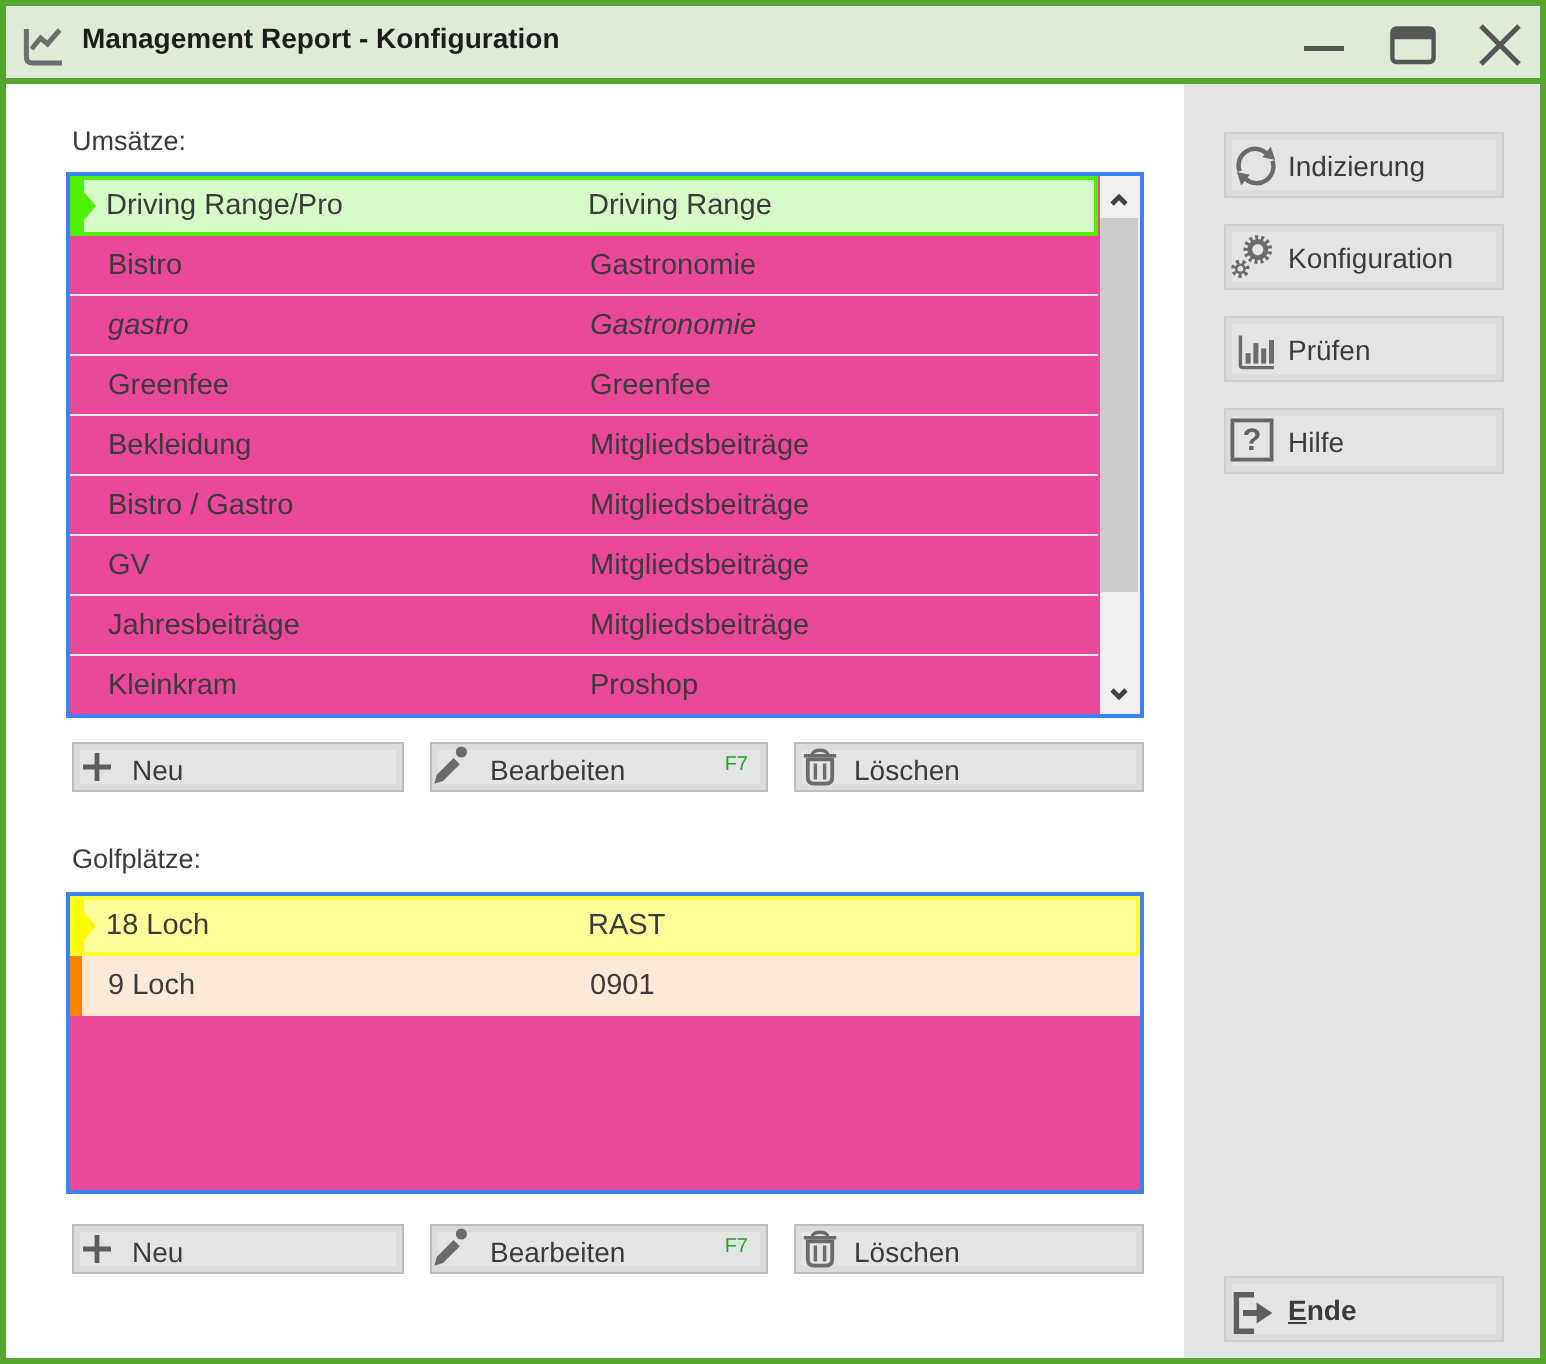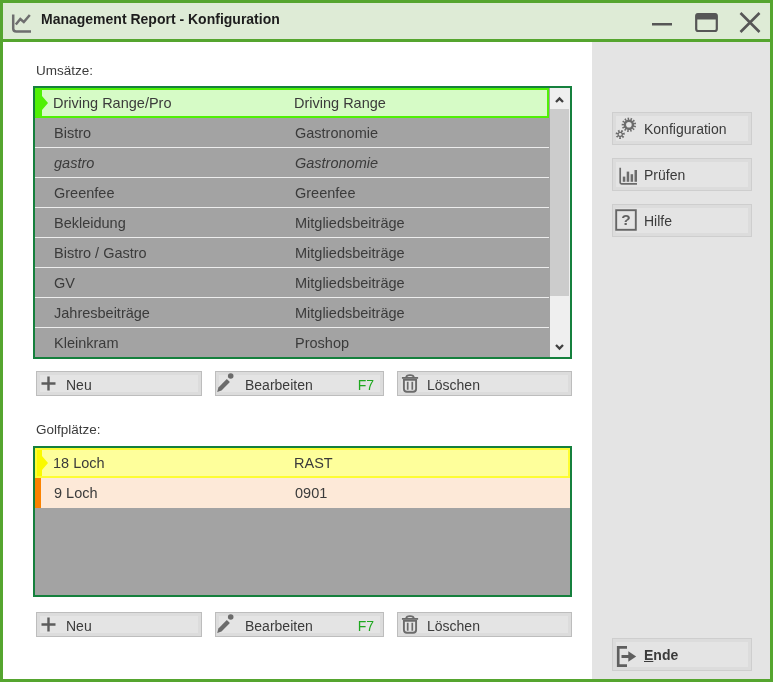--- a/index.html
+++ b/index.html
@@ -10,21 +10,21 @@
   #titlebar { position:absolute; left:3px; top:3px; width:767px; height:36px;
           background:#deebd6; }
   #titleicon { position:absolute; left:7px; top:8px; }
   #titletext { position:absolute; left:38px; top:8px; font-size:14px; font-weight:bold; color:#1d1d1d;}
   .winbtn { position:absolute; top:0; height:36px; }
   #content { position:absolute; left:3px; top:42px; width:609px; height:637px; background:#ffffff; }
   #sidebar { position:absolute; left:592px; top:42px; width:178px; height:637px; background:#e4e4e4; }
 
   .flabel { position:absolute; font-size:13.5px; color:#3b3b3b; }
 
-  .listbox { position:absolute; left:30px; width:539px; border:2px solid #15803d; background:#a3a3a3; }
+  .listbox { position:absolute; left:30px; width:539px; border:2px solid #3b82f6; background:#ec4899; }
   .row { position:absolute; left:0; width:100%; height:30px; }
   .rtext { position:absolute; top:7px; font-size:14.5px; color:#3b3b3b; }
   .c1 { left:19px; }
   .c2 { left:260px; }
   .sep { border-bottom:1px solid #ededed; }
 
   
   #list1 { top:44px; height:273px; }
   #l1rows { position:absolute; left:0; top:0; width:514px; height:269px; }
   #scroll { position:absolute; right:0; top:0; width:20px; height:269px; background:#efefef; }
@@ -36,21 +36,21 @@
   .selgreen .c1 { left:16px; }
   .selgreen .c2 { left:257px; }
 
   .marker { position:absolute; left:0; top:0; height:100%; width:12px; }
 
   
   .btn { position:absolute; height:25px; border:1px solid #bdbdbd; background:#e4e4e4;
          box-shadow: inset 0 0 0 3px #dcdcdc; font-size:14px; color:#3b3b3b; }
   .btn .bicon { position:absolute; left:3px; top:3px; }
   .btn .btext { position:absolute; left:29px; top:5px; }
-  .fkey { position:absolute; right:9px; top:5px; color:#1fa81f; font-size:14px; }
+  .fkey { position:absolute; right:9px; top:5px; color:#1fa81f; font-size:10px; }
 
   
   #list2 { top:404px; height:151px; }
   .yellowrow { border:2px solid #fdfd32; background:#feff9b; }
   .yellowrow .rtext { top:5px; }
   .yellowrow .c1 { left:16px; }
   .yellowrow .c2 { left:257px; }
   .peachrow { background:#fde9d8; }
 
   
@@ -195,20 +195,29 @@
         <path d="M5.2,4.4 C5.4,1.4 12.6,1.4 12.8,4.4" fill="none" stroke="#6b6b6b" stroke-width="1.8"></path>
         <path d="M0.9,4.9 H17.1" stroke="#6b6b6b" stroke-width="1.8"></path>
         <path d="M2.9,6.7 H15.1 V15.8 Q15.1,18.8 12.1,18.8 H5.9 Q2.9,18.8 2.9,15.8 Z" fill="none" stroke="#6b6b6b" stroke-width="1.9"></path>
         <path d="M6.7,8.7 V16.7 M11.3,8.7 V16.7" stroke="#6b6b6b" stroke-width="1.7"></path>
       </svg>
       <div class="btext">Löschen</div>
     </div>
   </div>
 
   <div id="sidebar">
+    <div class="sbtn" style="top:24px;">
+      <svg class="sicon" width="22" height="22" viewBox="0 0 22 22">
+        <path d="M2.8,13.6 A8.3,8.3 0 0 1 16.2,4.6" fill="none" stroke="#6b6b6b" stroke-width="2.2"></path>
+        <polygon points="14.2,6.6 18.4,1.2 20.6,8.0" fill="#6b6b6b"></polygon>
+        <path d="M19.2,8.4 A8.3,8.3 0 0 1 5.8,17.4" fill="none" stroke="#6b6b6b" stroke-width="2.2"></path>
+        <polygon points="7.8,15.4 3.6,20.8 1.4,14.0" fill="#6b6b6b"></polygon>
+      </svg>
+      <div class="stext">Indizierung</div>
+    </div>
     <div class="sbtn" style="top:70px;">
       <svg class="sicon" style="left:2px; top:4px;" width="23" height="23" viewBox="0 0 23 23">
         <path d="M21.02,8.88 L20.84,9.73 L20.55,10.55 L18.71,9.78 L18.43,10.35 L18.09,10.88 L19.70,12.06 L19.15,12.73 L18.52,13.33 L17.23,11.79 L16.73,12.16 L16.18,12.47 L17.06,14.27 L16.26,14.60 L15.42,14.84 L15.00,12.88 L14.38,12.98 L13.75,13.00 L13.69,15.00 L12.82,14.92 L11.97,14.74 L12.51,12.81 L11.92,12.61 L11.35,12.33 L10.37,14.07 L9.64,13.60 L8.97,13.05 L10.34,11.59 L9.91,11.13 L9.54,10.63 L7.86,11.72 L7.43,10.96 L7.10,10.16 L8.99,9.50 L8.82,8.90 L8.72,8.28 L6.73,8.46 L6.70,7.59 L6.78,6.72 L8.76,7.02 L8.89,6.41 L9.09,5.82 L7.25,5.05 L7.63,4.27 L8.10,3.54 L9.71,4.72 L10.11,4.24 L10.57,3.81 L9.28,2.27 L9.98,1.76 L10.74,1.33 L11.62,3.13 L12.20,2.89 L12.80,2.72 L12.38,0.76 L13.24,0.63 L14.11,0.60 L14.05,2.60 L14.68,2.66 L15.29,2.79 L15.83,0.86 L16.65,1.15 L17.43,1.53 L16.45,3.27 L16.98,3.61 L17.46,4.01 L18.83,2.55 L19.43,3.18 L19.94,3.88 L18.26,4.97 L18.57,5.52 L18.81,6.10 L20.70,5.44 L20.94,6.28 L21.07,7.14 L19.08,7.32 L19.10,7.95 L19.04,8.58 Z" fill="#6b6b6b"></path>
         <circle cx="13.9" cy="7.8" r="2.8" fill="#e4e4e4"></circle>
         <path d="M9.24,19.61 L8.64,20.45 L7.88,21.14 L6.77,19.59 L6.25,19.89 L5.67,20.06 L5.99,21.93 L4.96,21.99 L3.95,21.83 L4.47,20.00 L3.91,19.77 L3.41,19.42 L2.15,20.84 L1.46,20.08 L0.96,19.18 L2.71,18.45 L2.54,17.87 L2.50,17.26 L0.61,17.16 L0.77,16.15 L1.16,15.19 L2.83,16.11 L3.18,15.61 L3.63,15.21 L2.52,13.66 L3.42,13.16 L4.41,12.87 L4.73,14.74 L5.34,14.70 L5.93,14.80 L6.45,12.97 L7.41,13.36 L8.25,13.96 L6.99,15.38 L7.39,15.83 L7.69,16.35 L9.44,15.62 L9.73,16.61 L9.79,17.64 L7.90,17.54 L7.80,18.13 L7.57,18.69 Z" fill="#6b6b6b"></path>
         <circle cx="5.2" cy="17.4" r="1.4" fill="#e4e4e4"></circle>
       </svg>
       <div class="stext">Konfiguration</div>
     </div>
     <div class="sbtn" style="top:116px;">

